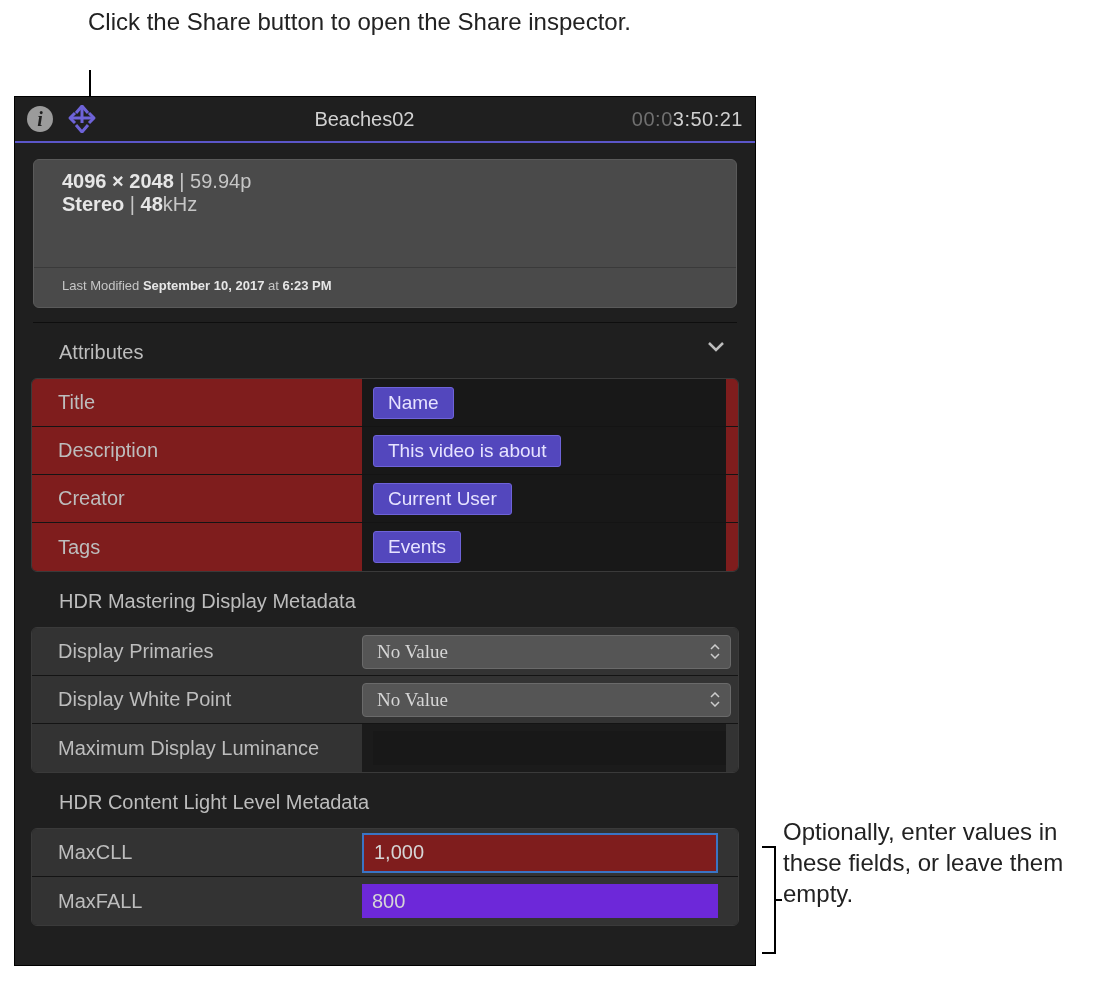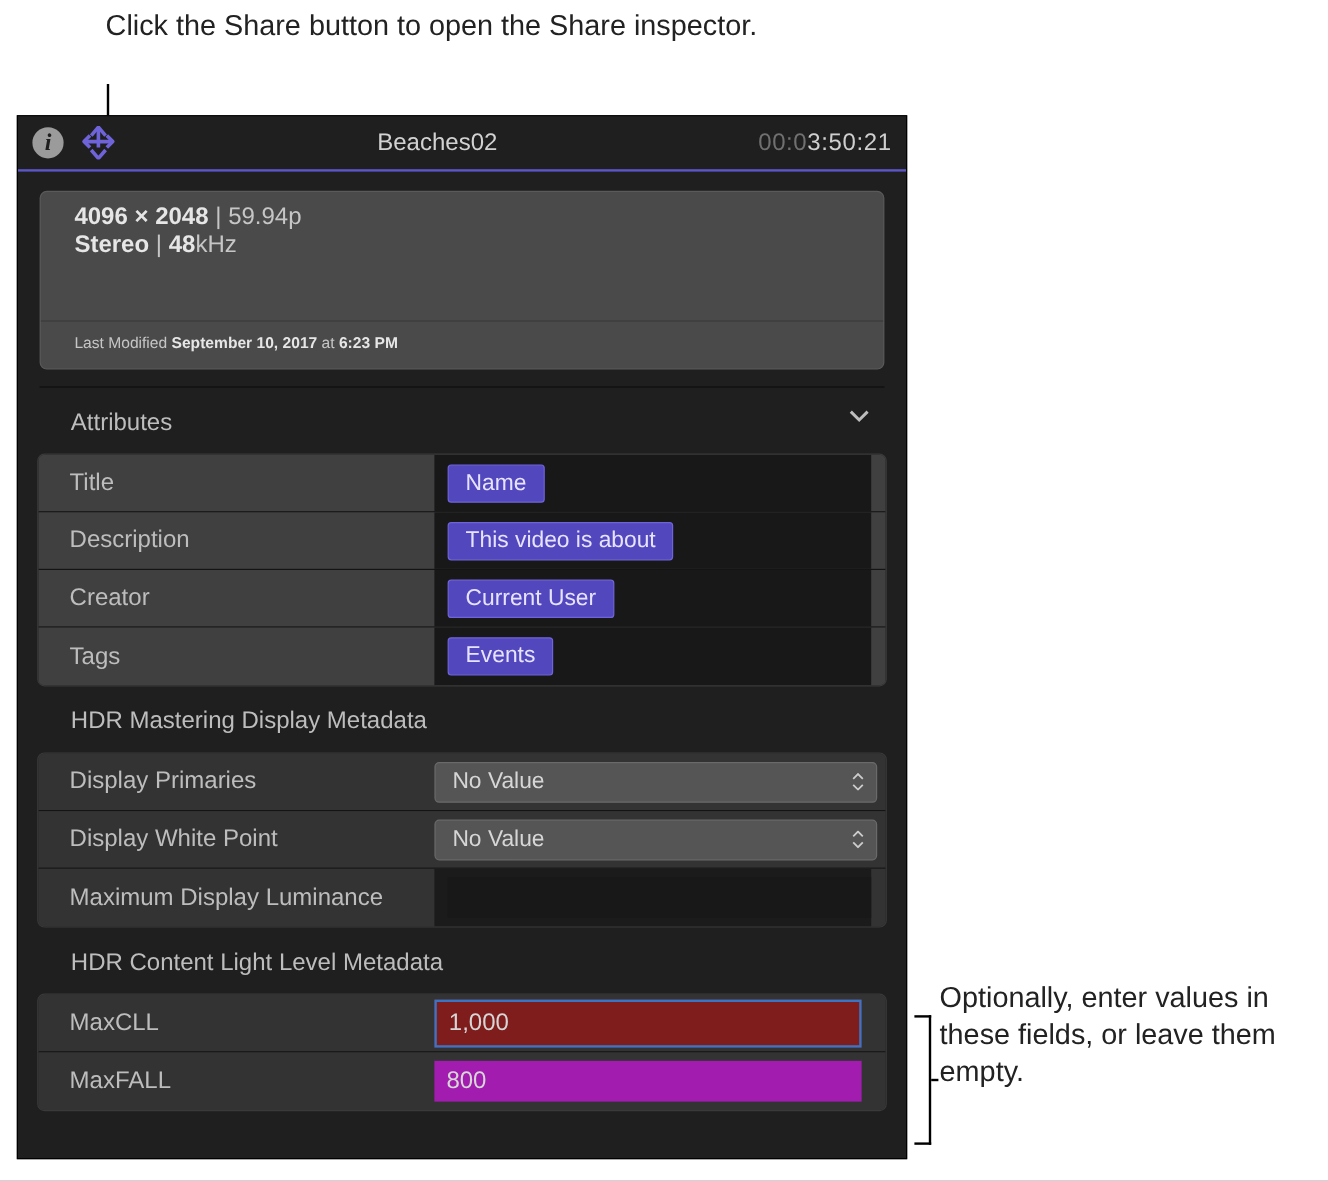--- a/index.html
+++ b/index.html
@@ -142,21 +142,21 @@
     border-radius: 6px;
     overflow: hidden;
     background: #262626;
   }
   .row {
     display: flex;
     align-items: center;
     height: 48px;
     padding: 0 12px 0 26px;
     border-bottom: 1px solid #141414;
-    background: #404040;
+    background: #7f1d1d;
   }
   .row:last-child { border-bottom: none; }
   .row-label {
     width: 304px;
     color: #bdbdbd;
     font-size: 20px;
     flex-shrink: 0;
   }
   .row-value-area {
     flex: 1;
@@ -180,20 +180,21 @@
     align-items: center;
     justify-content: space-between;
     background: #555;
     border: 1px solid #6a6a6a;
     border-radius: 4px;
     height: 34px;
     padding: 0 6px 0 14px;
     color: #d6d6d6;
     font-size: 19px;
     flex:1;
+    font-family:Liberation Serif, serif;
   }
   .stepper {
     width: 18px;
     display: flex;
     flex-direction: column;
     gap: 1px;
   }
   .stepper div {
     height: 8px;
     display:flex;
@@ -215,21 +216,21 @@
     flex:1;
     display:flex;
     align-items:center;
     padding-right: 8px;
   }
   .row-alt { background: #333; }
   .row-alt .row-value-area { background: #1b1b1b; }
   .input-text {
     flex:1;
     height: 34px;
-    background: #a21caf;
+    background: #6d28d9;
     color: #d6d6d6;
     font-size: 20px;
     padding: 0 10px;
     border: none;
     outline:none;
   }
   .input-text.focused {
     border: 2px solid #3a74c4;
     background: #7f1d1d;
     height: 40px;

